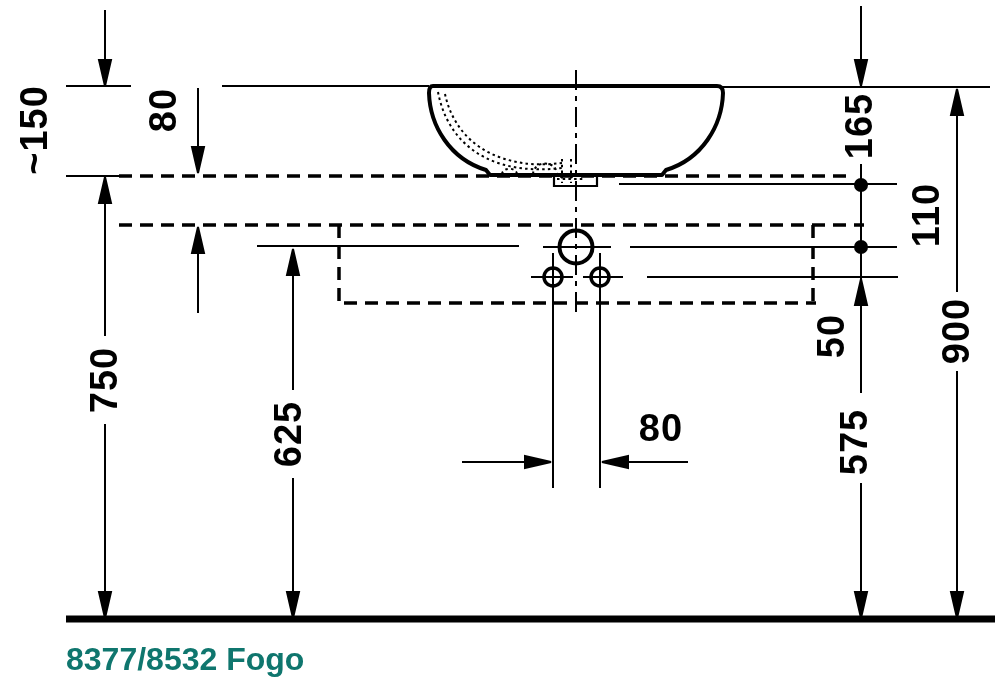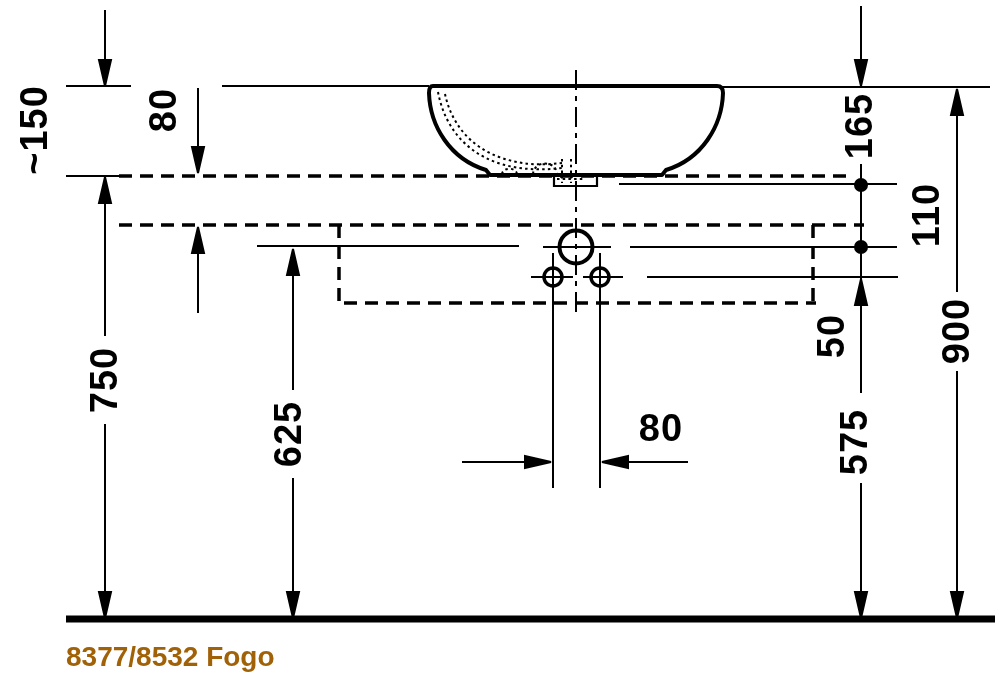--- a/index.html
+++ b/index.html
@@ -2,22 +2,22 @@
 <html><head>
 <meta charset="utf-8">
 <style>
   html,body{margin:0;padding:0;background:#fff;}
   #stage{position:relative;width:1001px;height:680px;background:#ffffff;overflow:hidden;
          font-family:"Liberation Sans",sans-serif;}
   #drawing{position:absolute;left:0;top:0;}
   .dim{position:absolute;font-weight:bold;font-size:38px;line-height:1;color:#000;
        letter-spacing:1px;white-space:nowrap;transform:translate(-50%,-50%);}
   .dim.rot{transform:translate(-50%,-50%) rotate(-90deg);}
-  .caption{position:absolute;left:66px;top:641px;font-weight:bold;font-size:28px;
-           color:#a16207;letter-spacing:0px;white-space:nowrap;}
+  .caption{position:absolute;left:66px;top:641px;font-weight:bold;font-size:32px;
+           color:#0f766e;letter-spacing:0px;white-space:nowrap;}
 </style>
 </head>
 <body>
 
 <div id="stage">
 
   <svg id="drawing" width="1001" height="680" viewBox="0 0 1001 680">
     <g stroke="#000" fill="none">
 
       <g stroke-width="2">

